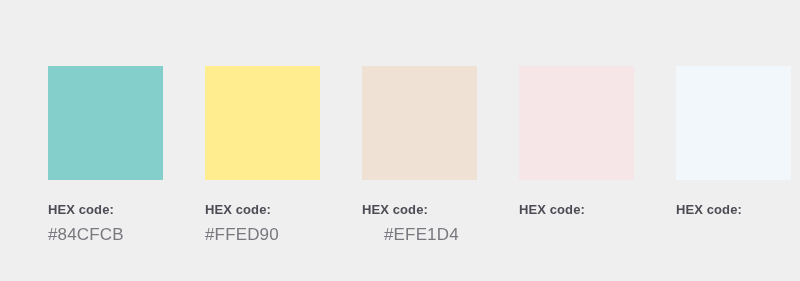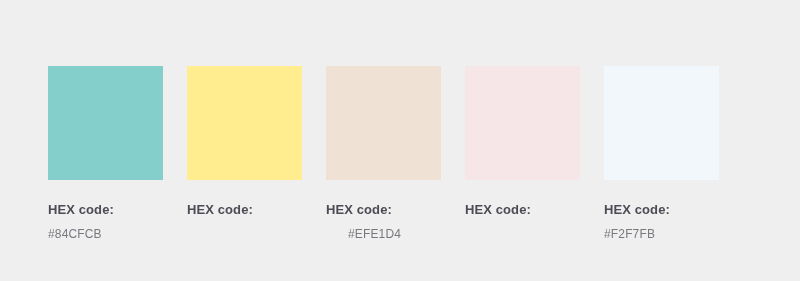--- a/index.html
+++ b/index.html
@@ -19,21 +19,21 @@
     width: 800px;
     height: 281px;
     box-sizing: border-box;
   }
   #swatch-row {
     position: absolute;
     left: 48px;
     top: 66px;
     display: flex;
     flex-direction: row;
-    gap: 24px;
+    gap: 42px;
   }
   .swatch-cell {
     width: 115px;
     display: flex;
     flex-direction: column;
   }
   .swatch-chip {
     width: 115px;
     height: 114px;
     display: block;
@@ -46,21 +46,21 @@
   .swatch-label {
     font-size: 13px;
     font-weight: bold;
     color: #4c4c55;
     letter-spacing: 0.1px;
     line-height: 13px;
     white-space: nowrap;
   }
   .swatch-value {
     margin-top: 12px;
-    font-size: 12px;
+    font-size: 17px;
     font-weight: normal;
     color: #78787f;
     letter-spacing: 0.15px;
     line-height: 13px;
     white-space: nowrap;
   }
 </style>
 </head>
 <body style="background-color: rgb(240, 239, 239);">
 
@@ -72,20 +72,21 @@
       <div class="swatch-meta">
         <div class="swatch-label" style="color: rgb(76, 76, 85);">HEX code:</div>
         <div class="swatch-value" style="color: rgb(120, 120, 127);">#84CFCB</div>
       </div>
     </div>
 
     <div class="swatch-cell">
       <div class="swatch-chip" style="background-color: rgb(255, 237, 144);"></div>
       <div class="swatch-meta">
         <div class="swatch-label" style="color: rgb(76, 76, 85);">HEX code:</div>
+        <div class="swatch-value" style="color: rgb(120, 120, 127);">#FFED90</div>
       </div>
     </div>
 
     <div class="swatch-cell">
       <div class="swatch-chip" style="background-color: rgb(239, 225, 212);"></div>
       <div class="swatch-meta">
         <div class="swatch-label" style="color: rgb(76, 76, 85);">HEX code:</div>
         <div class="swatch-value" style="color: rgb(120, 120, 127); margin-left: 22px;">#EFE1D4</div>
       </div>
     </div>
@@ -94,18 +95,17 @@
       <div class="swatch-chip" style="background-color: rgb(246, 230, 231);"></div>
       <div class="swatch-meta">
         <div class="swatch-label" style="color: rgb(76, 76, 85);">HEX code:</div>
       </div>
     </div>
 
     <div class="swatch-cell">
       <div class="swatch-chip" style="background-color: rgb(242, 247, 251);"></div>
       <div class="swatch-meta">
         <div class="swatch-label" style="color: rgb(76, 76, 85);">HEX code:</div>
-        <div class="swatch-value" style="color: rgb(120, 120, 127);">#F2F7FB</div>
       </div>
     </div>
 
   </div>
 </div>
 
 </body></html>

